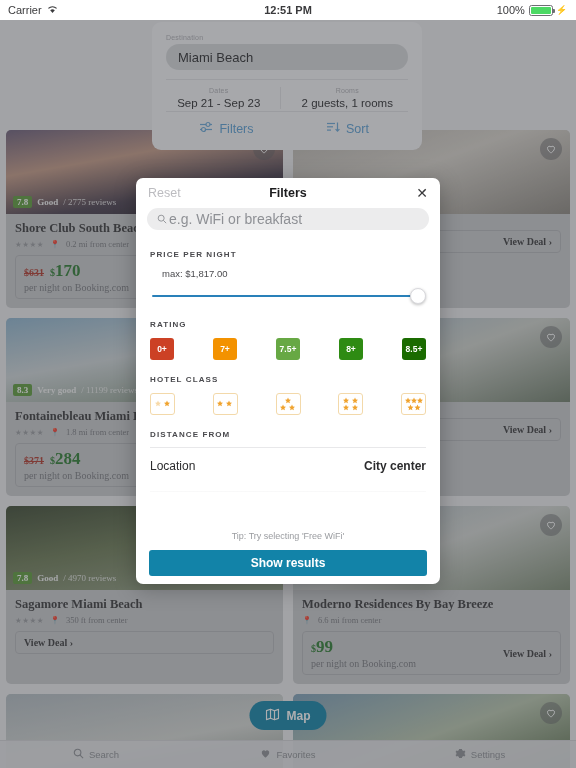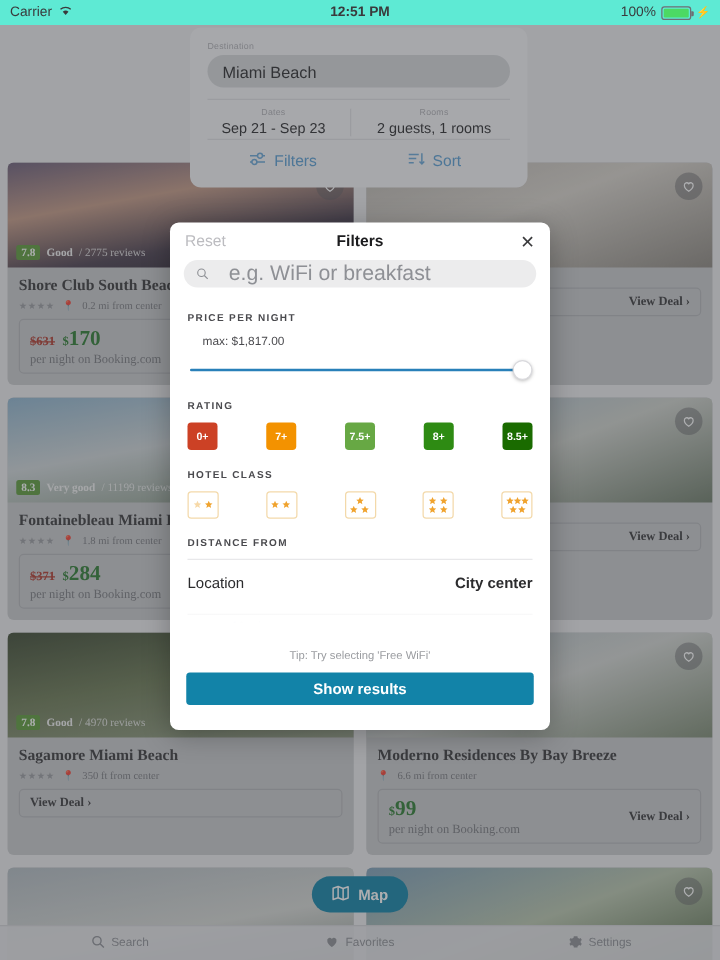--- a/index.html
+++ b/index.html
@@ -9,21 +9,21 @@
     background: #e8e8ea;
     overflow: hidden;
   }
   .screen { position: relative; width: 576px; height: 768px; overflow: hidden; background: #ececee; }
 
   
   .statusbar {
     position: absolute; top: 0; left: 0; right: 0; height: 20px;
     display: flex; align-items: center; padding: 0 8px;
     font-size: 11px; color: #3a3a3c; z-index: 40;
-    background: #5eead4;
+    background: #ffffff;
   }
   .sb-left { display: flex; align-items: center; gap: 5px; }
   .sb-center { position: absolute; left: 0; right: 0; text-align: center; font-weight: bold; font-size: 11px; }
   .sb-right { margin-left: auto; display: flex; align-items: center; gap: 4px; z-index: 2; }
   .battery { width: 24px; height: 11px; border: 1px solid #6e6e73; border-radius: 2.5px; position: relative; padding: 1px; }
   .battery::after { content: ""; position: absolute; right: -3px; top: 3.2px; width: 2px; height: 4px; background: #6e6e73; border-radius: 0 1px 1px 0; }
   .battery > i { display: block; height: 100%; background: #4cd964; border-radius: 1px; }
   .bolt { font-size: 9px; color: #6e6e73; }
   .wifi-ico { font-size: 11px; }
 
@@ -92,39 +92,39 @@
   .modal {
     position: absolute; top: 178px; left: 136px; width: 304px; height: 406px;
     background: #fff; border-radius: 7px; z-index: 35; overflow: hidden;
     display: flex; flex-direction: column; box-shadow: 0 4px 22px rgba(0,0,0,.28);
   }
   .modal-head { position: relative; height: 30px; display: flex; align-items: center; padding: 0 12px; }
   .reset { color: #bcbcc0; font-size: 12.5px; }
   .modal-title { position: absolute; left: 0; right: 0; text-align: center; font-size: 12.5px; font-weight: bold; color: #1c1c1e; }
   .close { margin-left: auto; font-size: 14px; color: #3a3a3c; z-index: 2; line-height: 1; }
   .modal-search { padding: 0 11px 9px; }
-  .msbox { background: #ececed; border-radius: 14px; height: 22px; display: flex; align-items: center; gap: 16px; padding: 0 10px; font-size: 17px; color: #8e9095; }
+  .msbox { background: #ececed; border-radius: 14px; height: 22px; display: flex; align-items: center; gap: 2px; padding: 0 10px; font-size: 14px; color: #8e9095; }
   .modal-scroll { flex: 1; overflow: hidden; position: relative; }
   .sec { padding: 0 14px; }
   .sec-title { font-size: 8px; font-weight: bold; letter-spacing: 1.1px; color: #4a4a4e; padding: 11px 0 0; }
   .maxlabel { font-size: 9.5px; color: #4a4a4e; padding: 9px 0 0 12px; }
   .slider { position: relative; height: 26px; margin: 4px 2px 0; display: flex; align-items: center; }
   .track { height: 1.6px; background: #2980b9; width: 100%; border-radius: 2px; }
   .thumb { position: absolute; right: -2px; width: 16px; height: 16px; border-radius: 50%; background: #fff; border: 1px solid #d9d9dd; box-shadow: 0 1px 3px rgba(0,0,0,.25); }
   .chiprow { display: flex; justify-content: space-between; padding: 9px 0 4px; }
   .chip { width: 24px; height: 22px; border-radius: 3px; display: flex; align-items: center; justify-content: center; color: #fff; font-size: 8.5px; font-weight: bold; }
   .starchip { width: 25px; height: 22px; border: 1px solid #f3d9aa; border-radius: 3px; display: flex; align-items: center; justify-content: center; }
   .starchip svg { display: block; }
   .sep { height: 1px; background: #e8e8ea; margin: 8px 0 0; }
   .locrow { display: flex; justify-content: space-between; align-items: center; padding: 11px 0 10px; font-size: 12px; color: #2c2c2e; }
   .locval { font-weight: bold; }
   .fadewrap { position: relative; }
   .fadeout { position: absolute; left: 0; right: 0; bottom: 0; height: 34px; background: linear-gradient(to bottom, rgba(255,255,255,0), #fff 75%); }
   .dimtext { font-size: 9.5px; color: #c6c6ca; padding: 4px 0 0 12px; }
-  .modal-foot { padding: 0 13px 20px; }
+  .modal-foot { padding: 0 13px 8px; }
   .tip { text-align: center; font-size: 9px; color: #9a9ca0; padding: 6px 0 9px; }
   .showbtn { background: #1283a8; color: #fff; border-radius: 3px; height: 26px; display: flex; align-items: center; justify-content: center; font-size: 12px; font-weight: bold; }
 
   
   .ph1 { background: linear-gradient(170deg,#6d5f7a 0%,#c49a86 35%,#4a3f4e 70%,#241f2b 100%); }
   .ph2 { background: linear-gradient(160deg,#b9b4ad 0%,#d8d3cb 45%,#8d8880 100%); }
   .ph3 { background: linear-gradient(170deg,#8fb5cf 0%,#cfd6d8 45%,#7d8f7a 100%); }
   .ph4 { background: linear-gradient(160deg,#9fb7c9 0%,#cfd2cc 50%,#6f7d6a 100%); }
   .ph5 { background: linear-gradient(170deg,#3e4a33 0%,#6c7a55 45%,#9aa58c 100%); }
   .ph6 { background: linear-gradient(160deg,#a9b6c0 0%,#d3d6d2 50%,#7e8c74 100%); }

